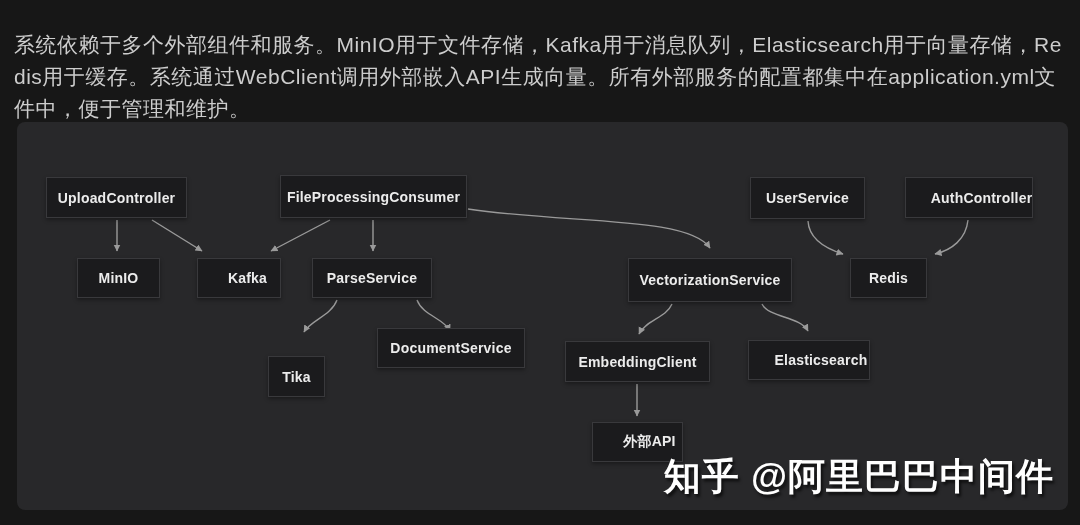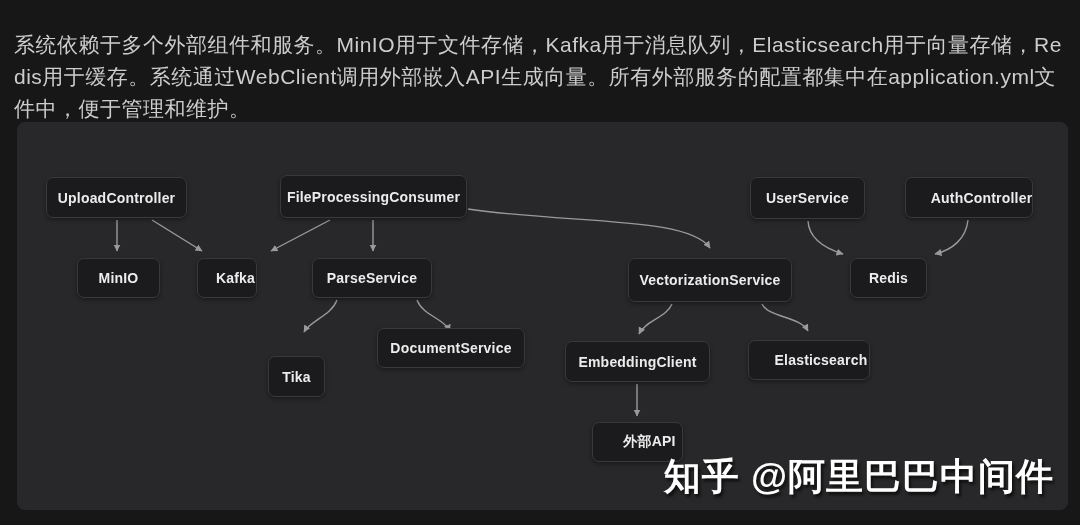--- a/index.html
+++ b/index.html
@@ -19,21 +19,21 @@
     background:var(--panel-bg,#28282a);
     border-radius:8px;
   }
   .edges-svg{
     position:absolute;left:0;top:0;width:1080px;height:525px;pointer-events:none;
   }
   .node{
     position:absolute;display:flex;align-items:center;justify-content:center;
     background:var(--node-bg,#1b1b1d);
     border:1px solid var(--node-border,#39393c);
-    border-radius:7px;box-sizing:border-box;
+    border-radius:0;box-sizing:border-box;
     color:var(--node-text,#ececec);
     font-size:14px;font-weight:600;letter-spacing:0.2px;
     box-shadow:0 2px 4px rgba(0,0,0,0.35);
     white-space:nowrap;
   }
   .watermark{
     position:absolute;right:26px;top:452px;
     color:var(--watermark-color,#ffffff);
     font-size:37px;font-weight:700;letter-spacing:1px;
     text-shadow:2px 3px 3px rgba(0,0,0,0.65);
@@ -69,21 +69,21 @@
       <path d="M637,384 L637,416" marker-end="url(#arrowhead)"></path>
     </g>
 </svg>
 
 <div id="node-layer">
     <div class="node" style="left: 46px; top: 177px; width: 141px; height: 41px;">UploadController</div>
     <div class="node" style="left: 280px; top: 175px; width: 187px; height: 43px;">FileProcessingConsumer</div>
     <div class="node" style="left: 750px; top: 177px; width: 115px; height: 42px;">UserService</div>
     <div class="node" style="left: 905px; top: 177px; width: 128px; height: 41px; padding-left: 25px;">AuthController</div>
     <div class="node" style="left: 77px; top: 258px; width: 83px; height: 40px;">MinIO</div>
-    <div class="node" style="left: 197px; top: 258px; width: 60px; height: 40px; padding-left: 17px;">Kafka</div>
+    <div class="node" style="left: 197px; top: 258px; width: 84px; height: 40px; padding-left: 17px;">Kafka</div>
     <div class="node" style="left: 312px; top: 258px; width: 120px; height: 40px;">ParseService</div>
     <div class="node" style="left: 628px; top: 258px; width: 164px; height: 44px;">VectorizationService</div>
     <div class="node" style="left: 850px; top: 258px; width: 77px; height: 40px;">Redis</div>
     <div class="node" style="left: 268px; top: 356px; width: 57px; height: 41px;">Tika</div>
     <div class="node" style="left: 377px; top: 328px; width: 148px; height: 40px;">DocumentService</div>
     <div class="node" style="left: 565px; top: 341px; width: 145px; height: 41px;">EmbeddingClient</div>
     <div class="node" style="left: 748px; top: 340px; width: 122px; height: 40px; padding-left: 24px;">Elasticsearch</div>
     <div class="node" style="left: 592px; top: 422px; width: 91px; height: 40px; padding-left: 24px;">外部API</div>
   </div>
 

